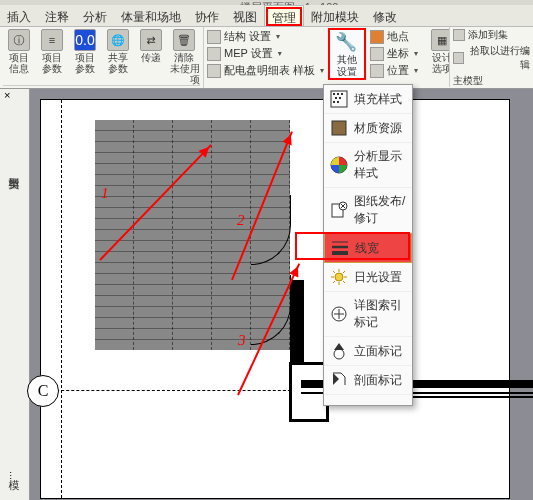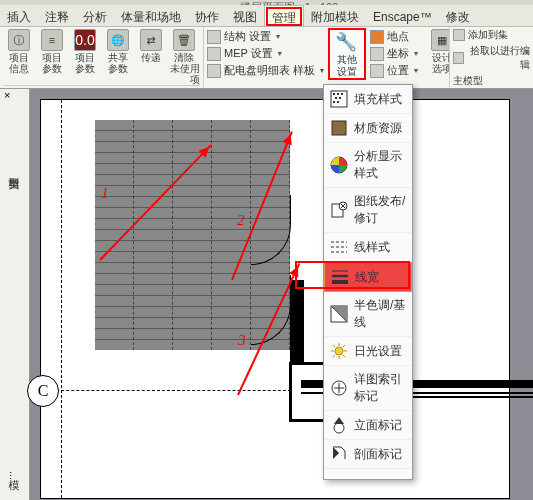--- a/index.html
+++ b/index.html
@@ -77,39 +77,38 @@
   <div class="tab">注释</div>
   <div class="tab">分析</div>
   <div class="tab">体量和场地</div>
   <div class="tab">协作</div>
   <div class="tab">视图</div>
   <div class="tab active">
     <span>管理</span>
     <div class="tab-red"></div>
   </div>
   <div class="tab">附加模块</div>
-  <div class="tab">Enscape™</div>
   <div class="tab">修改</div>
 </div>
 
 <div class="ribbon">
   <div class="rgroup" style="min-width:200px">
     <div class="btns">
       <div class="rbtn">
         <div class="ricon">ⓘ</div>
         <div class="rlbl">项目</div>
         <div class="rlbl">信息</div>
       </div>
       <div class="rbtn">
         <div class="ricon">≡</div>
         <div class="rlbl">项目</div>
         <div class="rlbl">参数</div>
       </div>
       <div class="rbtn">
-        <div class="ricon" style="background:#7f1d1d;color:#fff;font-size:14px">0.0</div>
+        <div class="ricon" style="background:#1d4ed8;color:#fff;font-size:14px">0.0</div>
         <div class="rlbl">项目</div>
         <div class="rlbl">参数</div>
       </div>
       <div class="rbtn">
         <div class="ricon">🌐</div>
         <div class="rlbl">共享</div>
         <div class="rlbl">参数</div>
       </div>
       <div class="rbtn">
         <div class="ricon">⇄</div>
@@ -262,48 +261,30 @@
   <div class="dd-item">
     <div class="dd-icon">
         <svg class="ico">
           <rect x="2" y="3" width="11" height="13" fill="#fff" stroke="#333"></rect>
           <circle cx="13" cy="5" r="4" fill="#fff" stroke="#333"></circle>
           <path d="M11 3l4 4M15 3l-4 4" stroke="#333"></path>
         </svg>
       </div>
     <span>图纸发布/修订</span>
   </div>
-  <div class="dd-item">
-    <div class="dd-icon">
-        <svg class="ico">
-          <path d="M1 4h16M1 9h16M1 14h16" stroke="#333" stroke-dasharray="3 2"></path>
-        </svg>
-      </div>
-    <span>线样式</span>
-  </div>
   <div class="dd-item sel" style="position:relative">
     <div class="dd-icon">
         <svg class="ico">
           <path d="M1 3h16" stroke="#333" stroke-width="1"></path>
           <path d="M1 8h16" stroke="#333" stroke-width="2.5"></path>
           <path d="M1 14h16" stroke="#333" stroke-width="4"></path>
         </svg>
       </div>
     <span>线宽</span>
     <div class="dd-red" style="top:-2px"></div>
-  </div>
-  <div class="dd-item">
-    <div class="dd-icon">
-        <svg class="ico">
-          <rect x="1" y="1" width="16" height="16" fill="#fff" stroke="#333"></rect>
-          <path d="M1 1L17 17" stroke="#333"></path>
-          <path d="M1 1h16v16z" fill="#888"></path>
-        </svg>
-      </div>
-    <span>半色调/基线</span>
   </div>
   <div class="dd-item">
     <div class="dd-icon">
         <svg class="ico">
           <circle cx="9" cy="9" r="4" fill="#f0d040" stroke="#c09000"></circle>
           <g stroke="#c09000">
             <path d="M9 1v3M9 14v3M1 9h3M14 9h3M3 3l2 2M13 13l2 2M15 3l-2 2M5 13l-2 2"></path>
           </g>
         </svg>
       </div>

